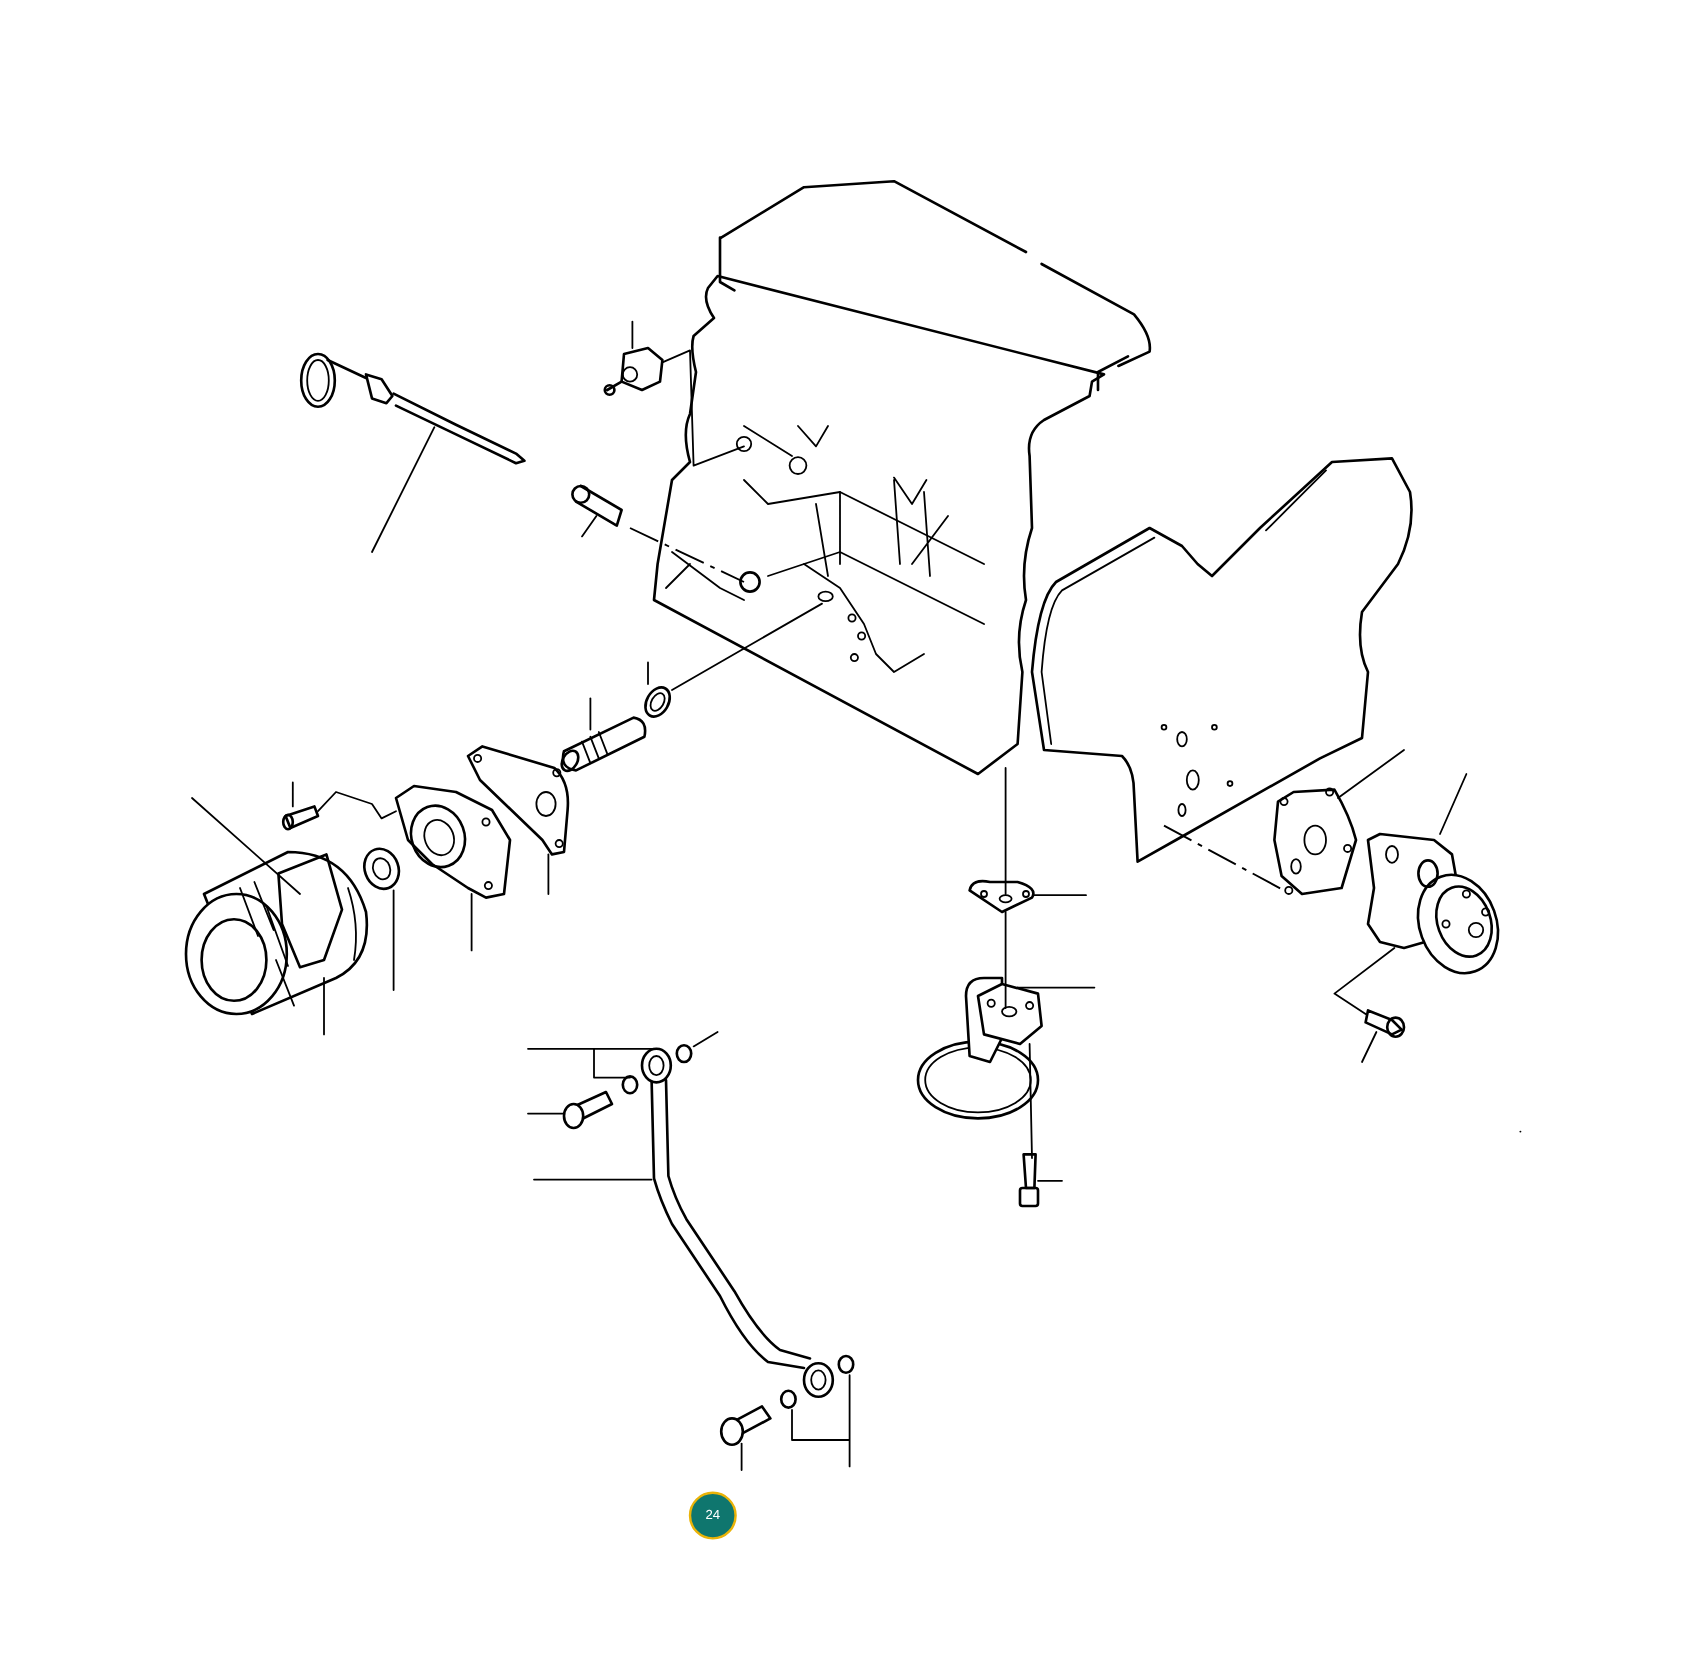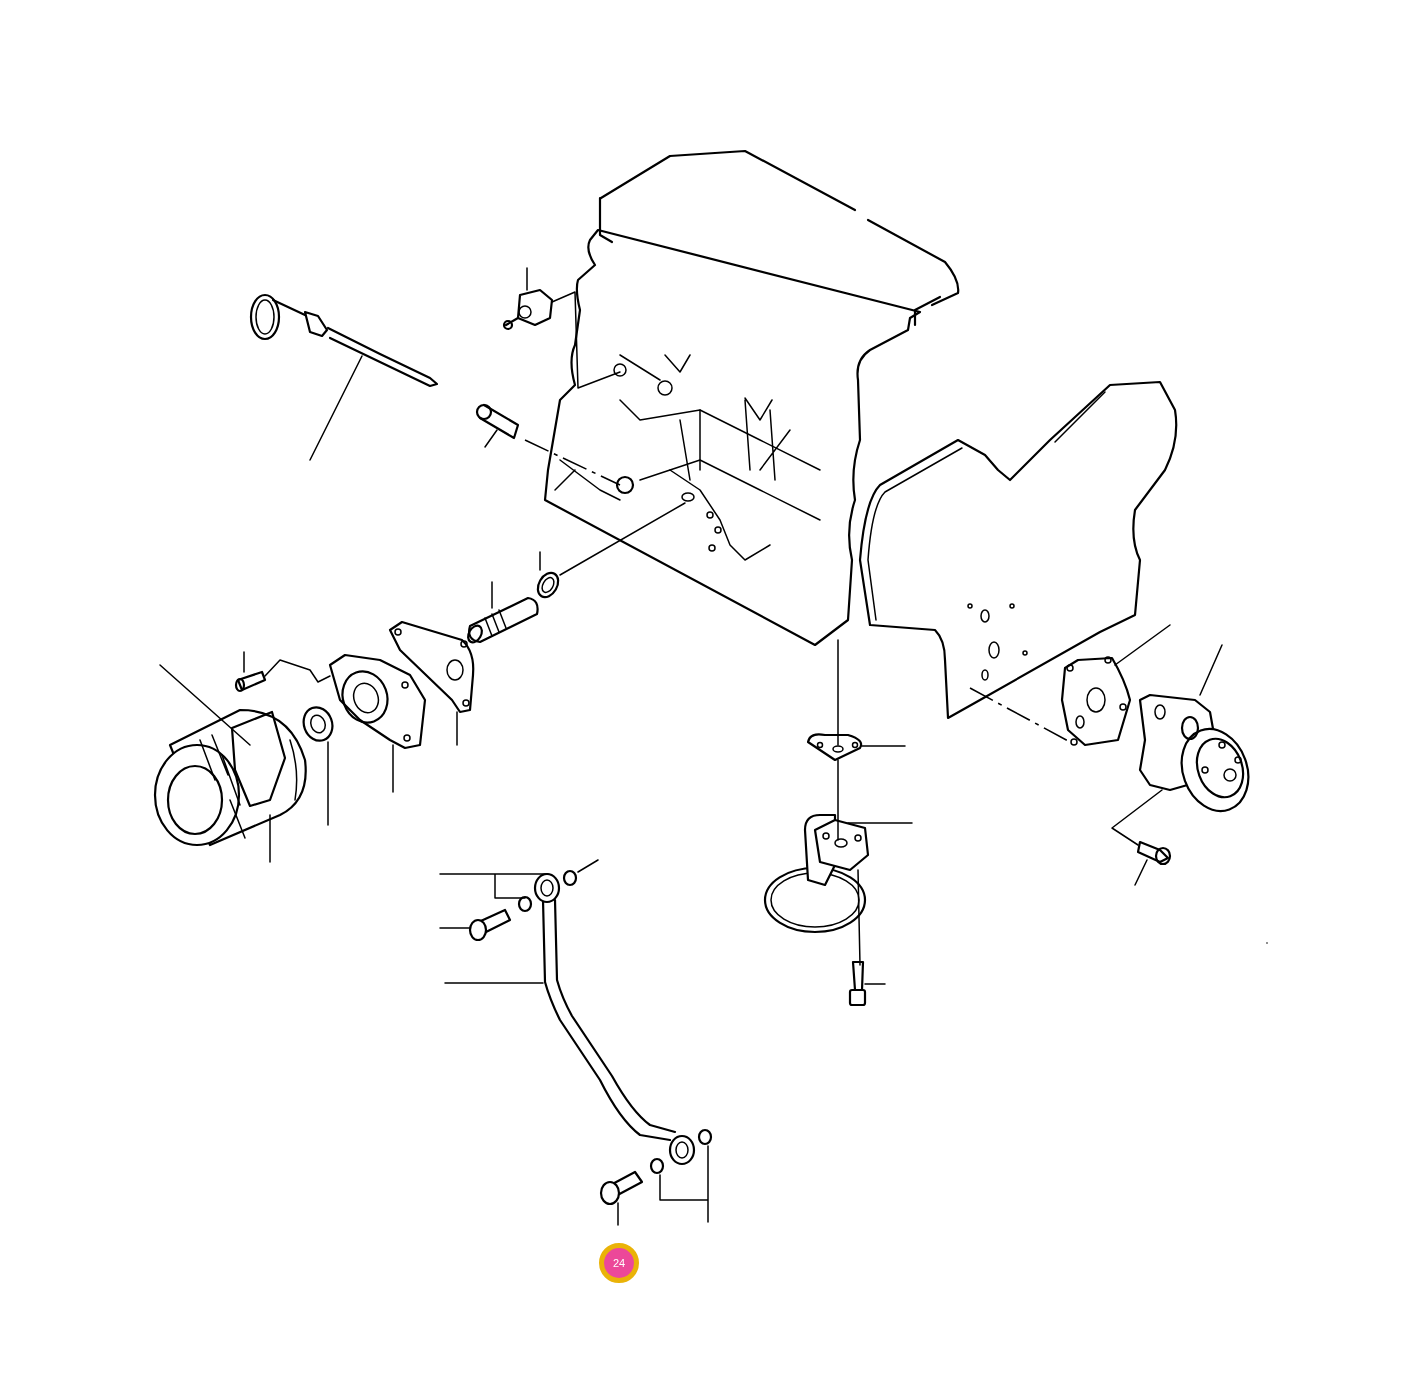--- a/index.html
+++ b/index.html
@@ -3,22 +3,22 @@
 <meta charset="utf-8">
 <style>
   html, body { margin:0; padding:0; background:#ffffff; }
   body { width:1417px; height:1378px; position:relative; overflow:hidden; font-family:"Liberation Sans", sans-serif; }
   #diagram { position:absolute; left:0; top:0; width:1417px; height:1378px; }
   svg .ln { fill:none; stroke:#000; stroke-width:2.2; stroke-linecap:round; stroke-linejoin:round; }
   svg .thin { fill:none; stroke:#000; stroke-width:1.5; stroke-linecap:round; stroke-linejoin:round; }
   svg .dash { fill:none; stroke:#000; stroke-width:1.6; stroke-dasharray:26 6 4 6; }
   svg .fillw { fill:#fff; stroke:#000; stroke-width:2.2; stroke-linejoin:round; }
   .badge {
-    position:absolute; left:599px; top:1243px; width:40px; height:40px;
-    border-radius:50%; background:#ec4899; border:5px solid #eab308; box-sizing:border-box;
+    position:absolute; left:574px; top:1243px; width:40px; height:40px;
+    border-radius:50%; background:#0f766e; border:2px solid #eab308; box-sizing:border-box;
     color:#fff; font-size:11px; display:flex; align-items:center; justify-content:center;
     cursor:pointer;
   }
 </style>
 </head>
 <body>
 
 <svg id="diagram" viewBox="0 0 1417 1378" xmlns="http://www.w3.org/2000/svg">
 
   <g>

